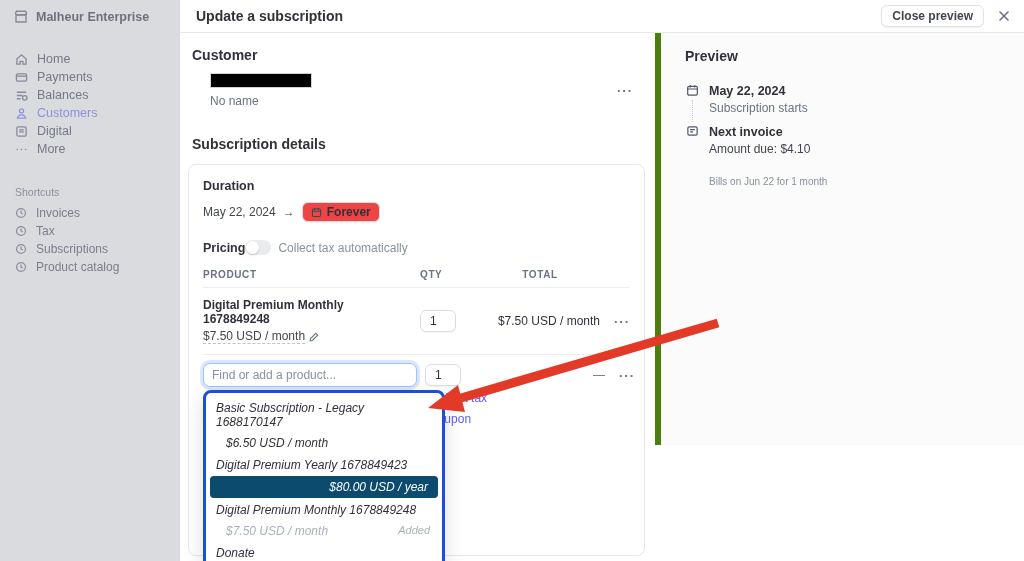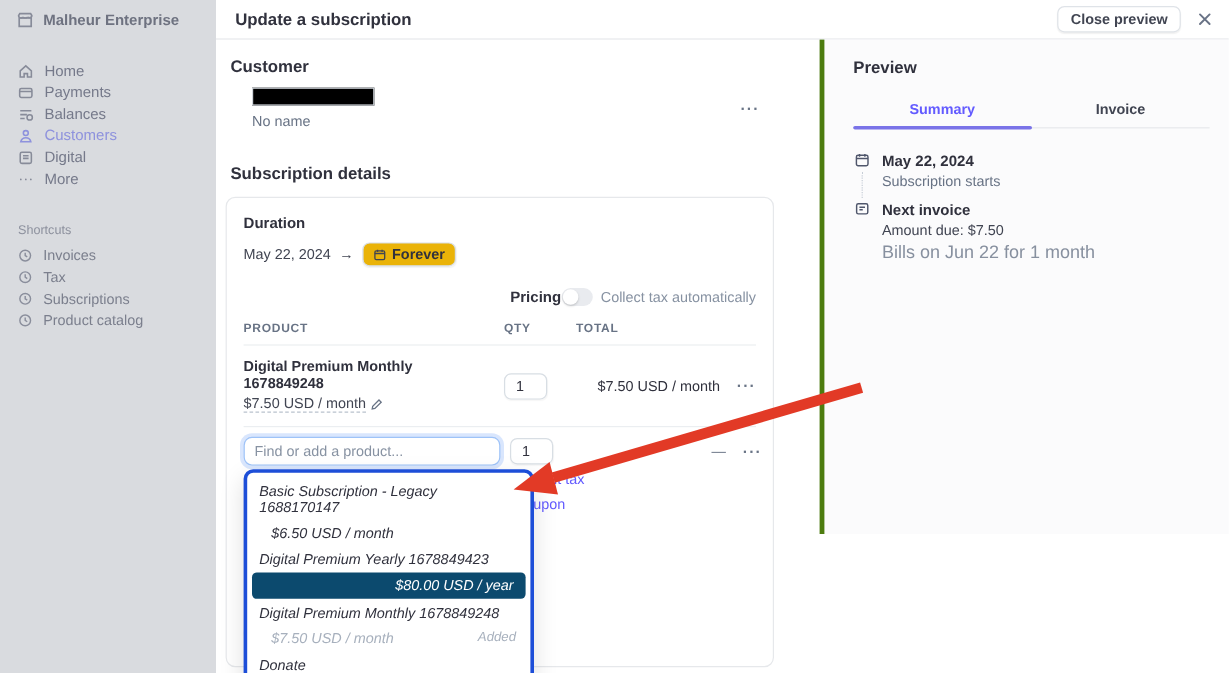--- a/index.html
+++ b/index.html
@@ -23,52 +23,52 @@
   .shortcut-item svg { stroke:#8a8e9c; }
 
   
   .modal { position:absolute; left:180px; top:0; width:844px; height:445px; background:#fff; z-index:2; }
   .topbar { height:33px; display:flex; align-items:center; border-bottom:1px solid #e6e8eb; padding:0 10px 0 16px; }
   .topbar-title { font-size:14px; font-weight:700; color:#30313d; flex:1; }
   .btn-close-preview { font-size:12px; font-weight:600; color:#414552; background:#fff;
     border:1px solid #dfe3e8; border-radius:6px; padding:3px 10px; box-shadow:0 1px 1px rgba(0,0,0,.06); cursor:pointer; }
   .x-btn { margin-left:14px; margin-right:4px; cursor:pointer; display:flex; align-items:center; }
 
-  .content { position:absolute; top:33px; left:0; right:0; bottom:0; display:flex;gap:28px; }
+  .content { position:absolute; top:33px; left:0; right:0; bottom:0; display:flex; }
   .center-col { width:475px; position:relative; }
-  .preview-col { flex:1; border-left:4px solid #4d7c0f; background:#fbfbfc; padding:15px 16px 3px 24px; }
+  .preview-col { flex:1; border-left:6px solid #4d7c0f; background:#fbfbfc; padding:15px 16px 3px 24px; }
 
   
   .section-h { font-size:14px; font-weight:700; color:#30313d; }
   .customer-wrap { padding:14px 22px 0 12px; }
   .customer-row { margin-top:10px; display:flex; justify-content:space-between; align-items:center;margin-left:18px; }
   .redacted { width:102px; height:15px; background:#000; border:1px solid #cfd4da; }
   .no-name { margin-top:6px; font-size:12px; color:#687385; }
   .dots { color:#687385; font-size:13px; font-weight:700; letter-spacing:1px; cursor:pointer; line-height:1; }
 
   
   .sub-heading { margin:26px 0 0 12px; }
   .card { margin:12px 10px 16px 8px; border:1px solid #e6e8eb; border-radius:8px; padding:14px 14px 6px 14px;
     position:relative; height:392px; }
   .mini-h { font-size:12.5px; font-weight:700; color:#30313d; }
   .duration-row { margin-top:9px; display:flex; align-items:center; gap:7px; font-size:12px; color:#414552; }
   .chip { display:inline-flex; align-items:center; gap:5px; border:1px solid #d8dee4; border-radius:6px;
-    padding:2px 8px; font-size:12px; font-weight:600; color:#30313d; background:#eab308;
+    padding:2px 8px; font-size:12px; font-weight:600; color:#30313d; background:#ef4444;
     box-shadow:0 1px 1px rgba(0,0,0,.05); cursor:pointer; }
-  .pricing-row { margin-top:18px; display:flex; justify-content:flex-end; align-items:center; }
+  .pricing-row { margin-top:18px; display:flex; justify-content:flex-start; align-items:center; }
   .toggle-group { display:flex; align-items:center; gap:7px; }
   .toggle { width:26px; height:15px; border-radius:999px; background:#e9ebef; position:relative; cursor:pointer; flex:0 0 auto; }
   .toggle .knob { position:absolute; left:1px; top:1px; width:13px; height:13px; border-radius:50%;
     background:#fff; box-shadow:0 1px 2px rgba(0,0,0,.18); }
   .toggle-label-muted { font-size:12px; color:#8792a2; }
   .toggle-label-dark { font-size:12px; font-weight:600; color:#414552; }
 
   .grid-row { display:grid; grid-template-columns:1fr 52px 120px 22px; gap:8px; align-items:center; }
   .thead { margin-top:14px; font-size:10px; font-weight:600; letter-spacing:.6px; color:#687385; }
-  .thead .right, .cell-right { text-align:left; }
+  .thead .right, .cell-right { text-align:center; }
   .divider { height:1px; background:#ebeef1; margin-top:7px; }
   .prow { padding:10px 0; }
   .pname { font-size:12px; font-weight:700; color:#30313d; }
   .plink { margin-top:3px; font-size:12px; color:#414552; display:inline-flex; align-items:center; gap:4px; cursor:pointer; }
   .plink .price-text { border-bottom:1px dashed #b9c2cd; }
   .qty-input { width:36px; height:22px; border:1px solid #d8dee4; border-radius:6px; font-size:12px;
     color:#30313d; padding-left:9px; box-shadow:0 1px 1px rgba(0,0,0,.04); font-family:inherit; }
   .total-txt { font-size:12px; color:#30313d; text-align:right; }
   .dash { color:#687385; text-align:right; font-size:12px; }
 
@@ -101,21 +101,21 @@
   .tab.active { color:#635bff; }
   .tab.active::after { content:""; position:absolute; left:0; right:0; bottom:-2px; height:3px;
     border-radius:3px; background:#7a73e8; }
   .timeline { margin-top:20px; }
   .tl-item { display:flex; gap:10px; }
   .tl-icon-col { display:flex; flex-direction:column; align-items:center; width:14px; }
   .tl-connector { flex:1; width:0; border-left:1px dotted #c6cdd6; margin:3px 0; min-height:14px; }
   .tl-title { font-size:12.5px; font-weight:700; color:#30313d; }
   .tl-sub { margin-top:3px; font-size:12px; color:#687385; }
   .tl-line1 { margin-top:3px; font-size:12px; color:#414552; }
-  .tl-line2 { margin-top:3px; font-size:15px; color:#87909f; }
+  .tl-line2 { margin-top:20px; font-size:10px; color:#87909f; }
   .tl-gap { height:10px; }
 
   
   .arrow-overlay { position:absolute; left:0; top:0; width:1024px; height:561px; z-index:60; pointer-events:none; }
 
   svg.ic { display:block; }
 </style>
 </head>
 <body>
 
@@ -337,24 +337,20 @@
           <span class="toggle-label-dark">Prorate changes</span>
         </div>
 
         <div class="mini-h freetrial-h">Free trial days</div>
 
       </div>
     </div>
 
     <div class="preview-col">
       <div class="preview-h">Preview</div>
-      <div class="tabs">
-        <div class="tab active">Summary</div>
-        <div class="tab">Invoice</div>
-      </div>
 
       <div class="timeline">
         <div class="tl-item">
           <div class="tl-icon-col">
             <span>
                 <svg class="ic" width="13" height="13" viewBox="0 0 14 14" fill="none" stroke="#4f566b" stroke-width="1.3">
                   <rect x="1.8" y="2.6" width="10.4" height="9.4" rx="1.5"></rect>
                   <path d="M1.8 5.4h10.4M4.6 1.4v2.4M9.4 1.4v2.4"></path>
                 </svg>
               </span>
@@ -370,21 +366,21 @@
           <div class="tl-icon-col">
             <span>
                 <svg class="ic" width="13" height="13" viewBox="0 0 14 14" fill="none" stroke="#4f566b" stroke-width="1.3">
                   <rect x="2" y="2" width="10" height="9" rx="1.5"></rect>
                   <path d="M4.5 5h5M4.5 7.3h3"></path>
                 </svg>
               </span>
           </div>
           <div>
             <div class="tl-title">Next invoice</div>
-            <div class="tl-line1">Amount due: $7.50</div>
+            <div class="tl-line1">Amount due: $4.10</div>
             <div class="tl-line2">Bills on Jun 22 for 1 month</div>
           </div>
         </div>
       </div>
     </div>
   </div>
 </div>
 
 <svg class="arrow-overlay" viewBox="0 0 1024 561">
   <line x1="718" y1="323" x2="461" y2="398" stroke="#e23a26" stroke-width="9"></line>

